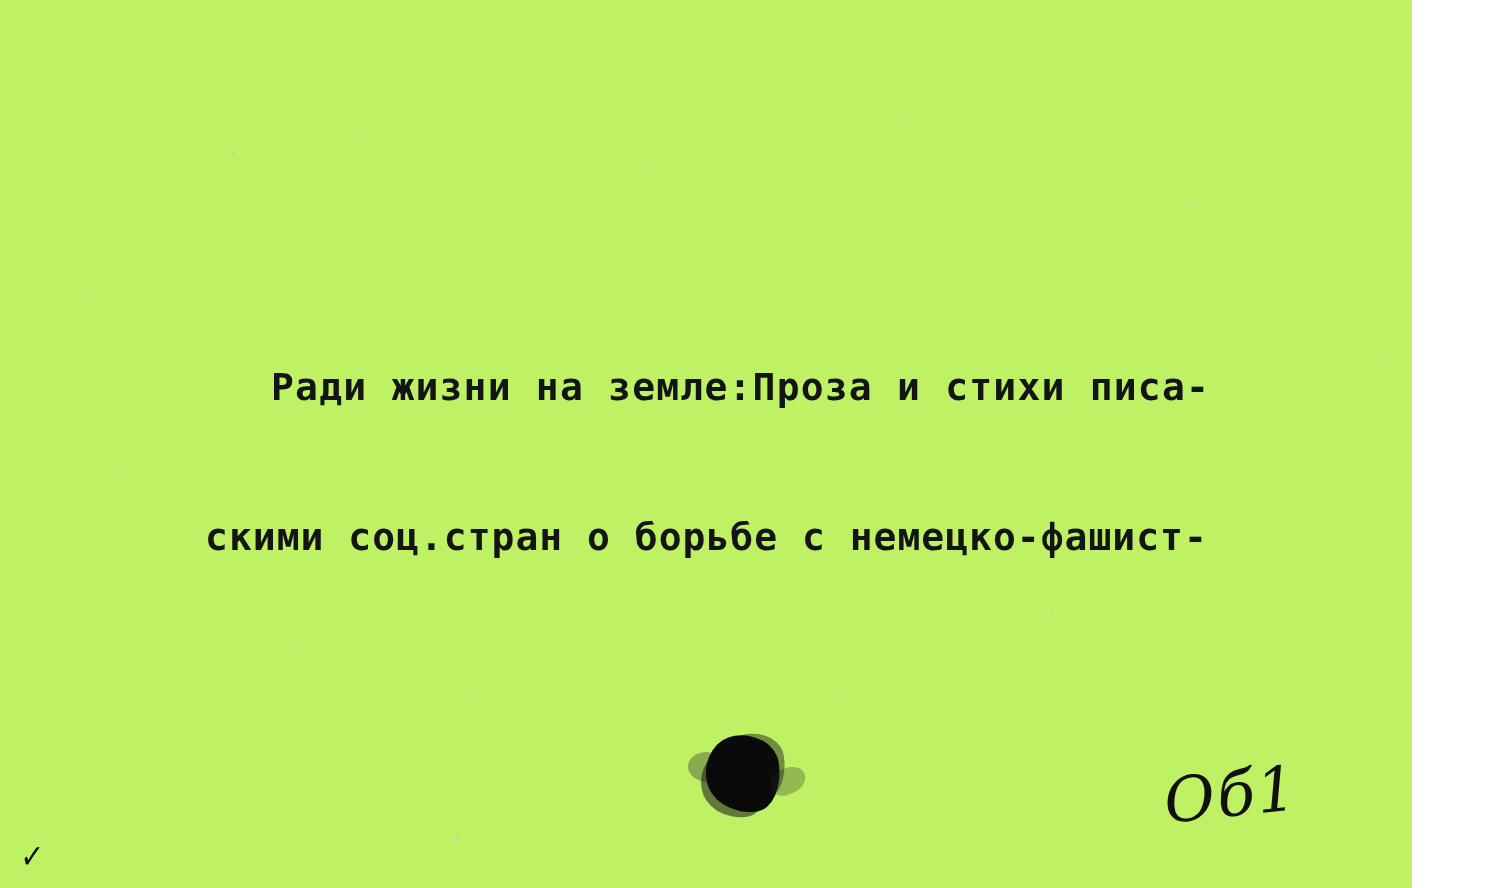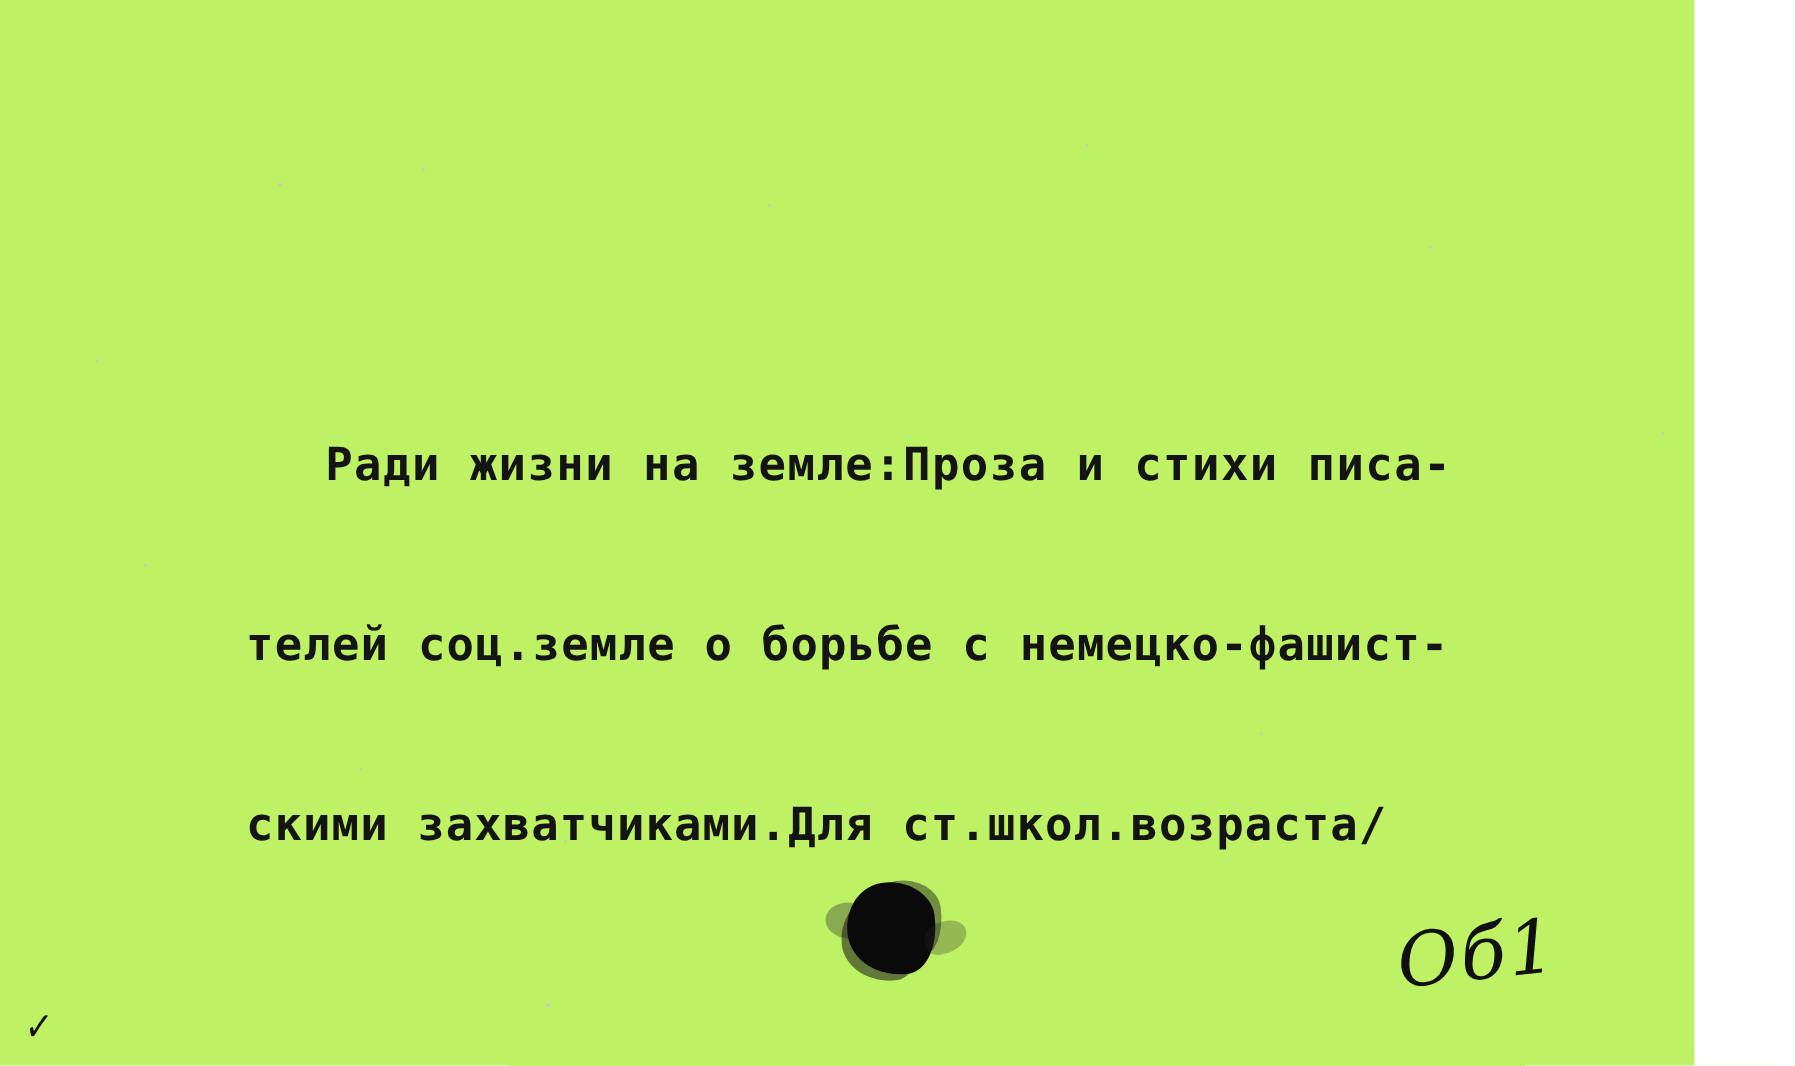--- a/index.html
+++ b/index.html
@@ -120,22 +120,21 @@
   <div class="speckle" style="left:300px;top:640px;width:2px;height:2px;"></div>
   <div class="speckle" style="left:470px;top:700px;width:2px;height:2px;"></div>
   <div class="speckle" style="left:455px;top:836px;width:4px;height:3px;"></div>
   <div class="speckle" style="left:840px;top:690px;width:2px;height:2px;"></div>
   <div class="speckle" style="left:1050px;top:610px;width:2px;height:2px;"></div>
   <div class="speckle" style="left:120px;top:470px;width:2px;height:2px;"></div>
   <div class="speckle" style="left:80px;top:300px;width:2px;height:2px;"></div>
 
   <div class="card-text">
     <span class="line l1">Ради жизни на земле:Проза и стихи писа-</span>
-    <span class="line l2">телей соц.земле о борьбе с немецко-фашист-</span>
-    <span class="line l3">скими захватчиками.Для ст.школ.возраста/</span>
+    <span class="line l2">скими соц.стран о борьбе с немецко-фашист-</span>
     
     
   </div>
 
   <div class="ink-smear"></div>
   <div class="ink-blot"></div>
   <div class="ink-smear2"></div>
 
   <div class="handwriting">Об1</div>
 

